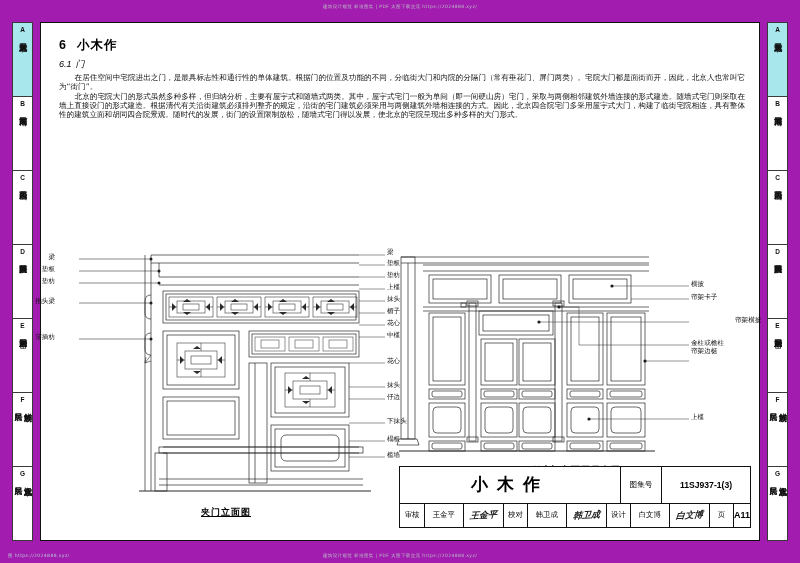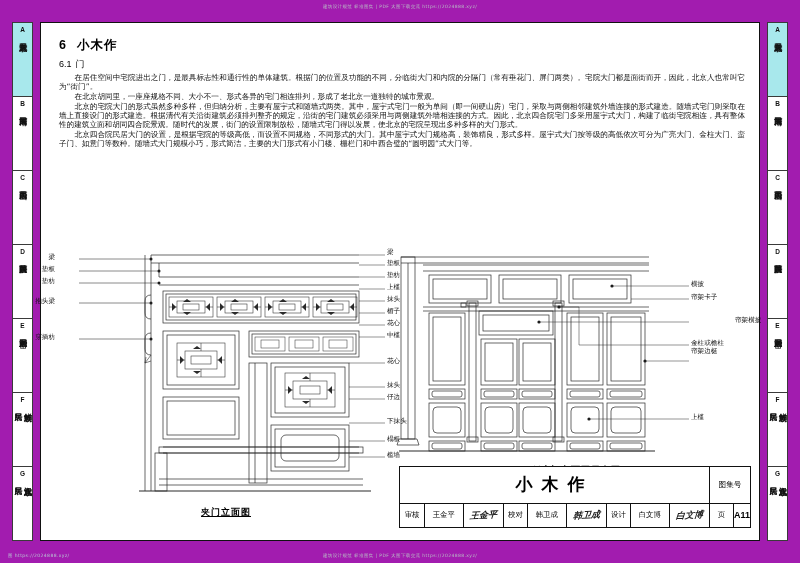--- a/index.html
+++ b/index.html
@@ -55,20 +55,21 @@
   
   .textblock{position:absolute;left:18px;top:14px;right:14px;}
   h1.sect{
     font-size:12.5px;font-weight:bold;color:#000;margin:0 0 4px 0;
     font-family:"DejaVu Sans",sans-serif;letter-spacing:1px;
   }
   h1.sect .num{margin-right:10px;font-family:"Liberation Sans",sans-serif;}
   h2.sub{
     font-size:9px;font-weight:normal;color:#000;margin:0 0 2px 0;
     font-family:"DejaVu Sans",sans-serif;
+    font-style:italic;
   }
   h2.sub .num{font-family:"Liberation Sans",sans-serif;margin-right:4px;}
   p.para{
     font-size:7.6px;line-height:9px;color:#111;margin:0 0 1px 0;
     text-indent:15.6px;text-align:justify;
     font-family:"DejaVu Sans",sans-serif;
   }
 
   
   .draw-wrap{position:absolute;left:10px;right:10px;top:228px;bottom:8px;}
@@ -220,23 +221,21 @@
   <div class="frame">
 
     <div class="textblock">
       <h1 class="sect">
         <span class="num">6</span><span>小木作</span>
       </h1>
       <h2 class="sub">
         <span class="num">6.1</span><span>门</span>
       </h2>
       <p class="para">在居住空间中宅院进出之门，是最具标志性和通行性的单体建筑。根据门的位置及功能的不同，分临街大门和内院的分隔门（常有垂花门、屏门两类）。宅院大门都是面街而开，因此，北京人也常叫它为“街门”。</p>
-      <p class="para">在北京胡同里，一座座规格不同、大小不一、形式各异的宅门相连排列，形成了老北京一道独特的城市景观。</p>
       <p class="para">北京的宅院大门的形式虽然多种多样，但归纳分析，主要有屋宇式和随墙式两类。其中，屋宇式宅门一般为单间（即一间硬山房）宅门，采取与两侧相邻建筑外墙连接的形式建造。随墙式宅门则采取在墙上直接设门的形式建造。根据清代有关沿街建筑必须排列整齐的规定，沿街的宅门建筑必须采用与两侧建筑外墙相连接的方式。因此，北京四合院宅门多采用屋宇式大门，构建了临街宅院相连，具有整体性的建筑立面和胡同四合院景观。随时代的发展，街门的设置限制放松，随墙式宅门得以发展，使北京的宅院呈现出多种多样的大门形式。</p>
-      <p class="para">北京四合院民居大门的设置，是根据宅院的等级高低，而设置不同规格，不同形式的大门。其中屋宇式大门规格高，装饰精良，形式多样。屋宇式大门按等级的高低依次可分为广亮大门、金柱大门、蛮子门、如意门等数种。随墙式大门规模小巧，形式简洁，主要的大门形式有小门楼、栅栏门和中西合璧的“圆明园”式大门等。</p>
     </div>
 
     <div class="draw-wrap">
 
       <div class="dwg dwg-left">
         <svg width="330" height="250" viewBox="0 0 330 250">
           <g fill="none" stroke="#2a2a2a" stroke-width="0.7">
 
             <g stroke-width="0.55">
               <line x1="20" y1="8" x2="92" y2="8"></line>
@@ -529,20 +528,21 @@
         <div class="lbl" style="left:292px;top:97px;">帘架边梃</div>
         <div class="lbl" style="left:292px;top:163px;">上槛</div>
       </div>
 
       <div class="cap cap-right">隔扇门立面图示意图</div>
 
       <div class="titleblock">
         <div class="tb-row1">
           <div class="tb-title">小木作</div>
           <div class="tb-atlas-lbl">图集号</div>
+          <div class="tb-atlas-val">11SJ937-1(3)</div>
         </div>
         <div class="tb-row2">
           <div class="tb-c lab">审核</div>
           <div class="tb-c nm">王金平</div>
           <div class="tb-c sig">
               <span class="sigink">王金平</span>
             </div>
           <div class="tb-c lab">校对</div>
           <div class="tb-c nm">韩卫成</div>
           <div class="tb-c sig">

